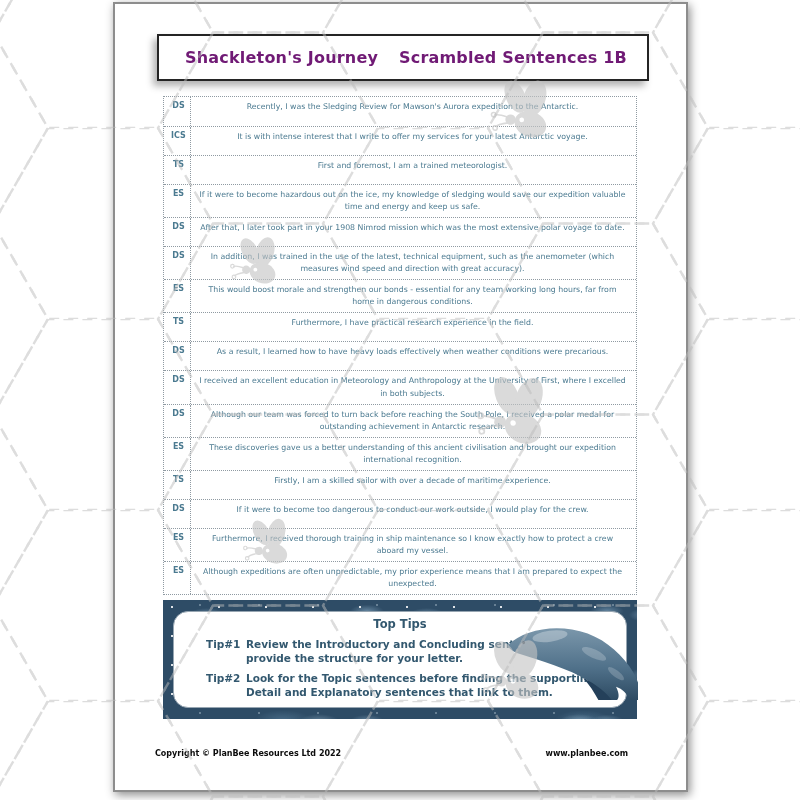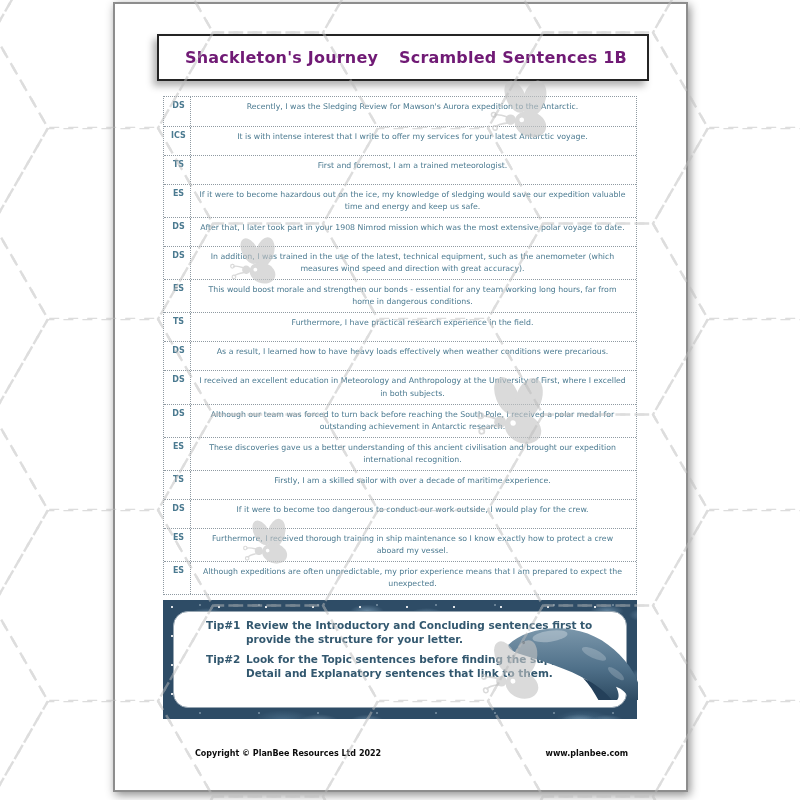--- a/index.html
+++ b/index.html
@@ -79,21 +79,21 @@
   .tip-text{
     max-width:352px;font-size:10.5px;font-weight:bold;line-height:1.3;color:#33586f;
   }
   .whale{
     position:absolute;right:-4px;top:12px;width:138px;height:88px;z-index:3;
   }
   
   .footer{
     position:absolute;left:40px;right:58px;top:745px;
     display:flex;justify-content:space-between;align-items:center;
-    font-size:8px;font-weight:bold;color:#0c0c0c;margin-left:40px;
+    font-size:8px;font-weight:bold;color:#0c0c0c;
   }
   
   .bee{position:absolute;opacity:0.62;z-index:20;pointer-events:none;}
   .hex-overlay{
     position:absolute;left:0;top:0;z-index:25;opacity:0.5;pointer-events:none;
   }
   .defs-holder{position:absolute;width:0;height:0;overflow:hidden;}
 </style>
 </head>
 <body>
@@ -201,20 +201,21 @@
     </div>
 
     <div class="sentence-row">
       <div class="sentence-label">ES</div>
       <div class="sentence-text">Although expeditions are often unpredictable, my prior experience means that I am prepared to expect the unexpected.</div>
     </div>
   </div>
 
   <div class="tips-banner">
     <div class="tips-card">
+      <div class="tips-title">Top Tips</div>
       <div>
     <div class="tip-item">
       <div class="tip-label">Tip#1</div>
       <div class="tip-text">Review the Introductory and Concluding sentences first to provide the structure for your letter.</div>
     </div>
 
     <div class="tip-item">
       <div class="tip-label">Tip#2</div>
       <div class="tip-text">Look for the Topic sentences before finding the supporting Detail and Explanatory sentences that link to them.</div>
     </div>

